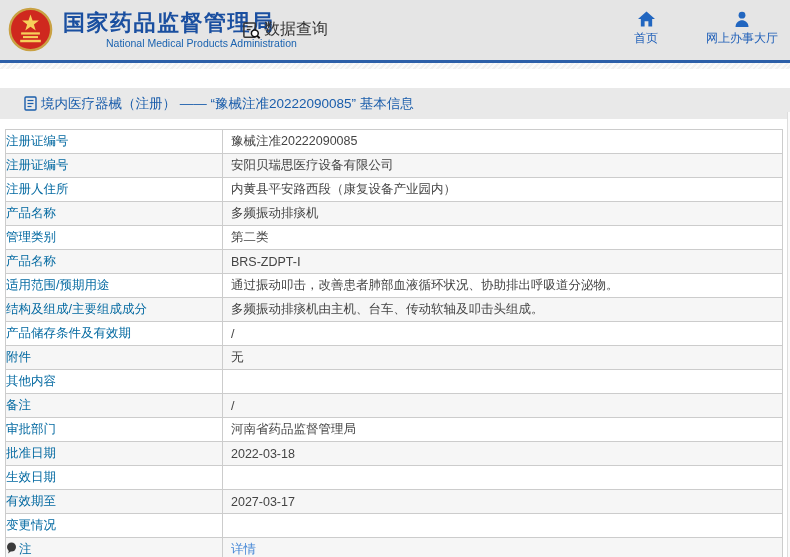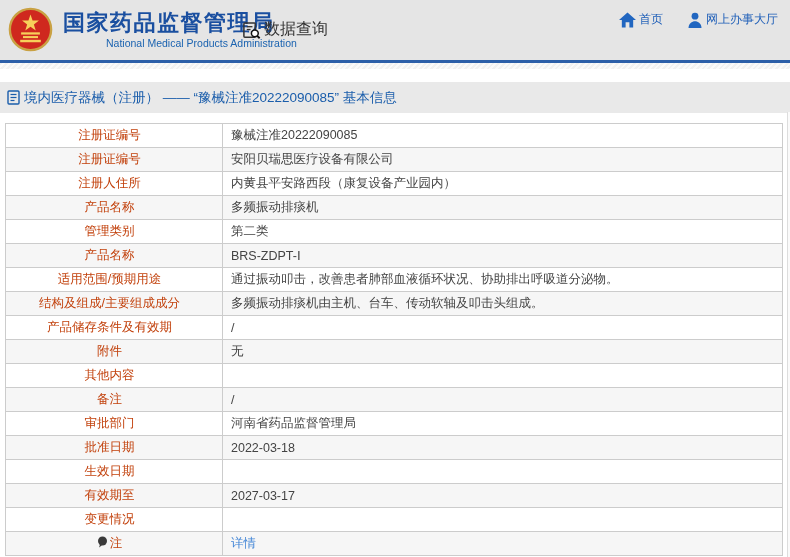--- a/index.html
+++ b/index.html
@@ -9,40 +9,40 @@
   
   .header { position:relative; height:60px; background:#e5e5e5; }
   .logo-group { position:absolute; left:8px; top:7px; display:flex; align-items:center; }
   .emblem { width:45px; height:45px; flex:0 0 auto; }
   .agency-titles { margin-left:10px; }
   .agency-cn { font-size:22px; font-weight:bold; color:#1a4fa0; letter-spacing:1.5px; line-height:26px; }
   .agency-en { font-size:10.5px; color:#1b63b0; margin-top:1px;padding-left:43px; }
   .data-query { position:absolute; left:242px; top:19px; display:flex; align-items:flex-end; gap:3px;
     font-size:16px; color:#333; font-weight:500; cursor:pointer; }
   .top-nav { position:absolute; right:12px; top:11px; display:flex; gap:24px; }
-  .nav-item { display:flex; flex-direction:row; align-items:center; gap:3px; cursor:pointer; }
+  .nav-item { display:flex; flex-direction:column; align-items:center; gap:3px; cursor:pointer;margin-left:24px; }
   .nav-item .nav-label { font-size:12px; color:#1f5fb8; white-space:nowrap; }
 
   
   .blue-line { height:3px; background:#2c5fa8; }
   .shadow-strip { height:6px;
     background:repeating-linear-gradient(135deg,#f1f1f1 0 2px,#fafafa 2px 4px); }
 
   
-  .breadcrumb { margin-top:13px; height:31px; background:#e9e9e9; display:flex; align-items:center;
-    padding-left:7px; font-size:13.5px; color:#1a5dab; font-weight:500; }
+  .breadcrumb { margin-top:19px; height:31px; background:#e9e9e9; display:flex; align-items:center;
+    padding-left:24px; font-size:13.5px; color:#1a5dab; font-weight:500; }
   .breadcrumb .doc-icon { margin-right:4px; display:inline-flex; }
 
   
   .table-wrap { margin:10px 5px 0 5px; }
   table.info-table { width:778px; border-collapse:collapse; table-layout:fixed; }
   .info-table td { border:1px solid #ccc; height:22px; font-size:12.5px; padding:3px 0; vertical-align:middle; }
   .info-table tr:nth-child(even) { background:#f6f6f6; }
   .info-table tr:nth-child(odd) { background:#ffffff; }
-  td.label-cell { width:217px; text-align:center; padding-right:9px; color:#c2410c; }
+  td.label-cell { width:217px; text-align:left; padding-right:9px; color:#0369a1; }
   td.value-cell { padding-left:8px; color:#444; }
   td.value-cell a { color:#4285d6; text-decoration:none; cursor:pointer; }
   .note-icon { display:inline-block; vertical-align:-1px; margin-right:2px; }
 
   .right-edge { position:absolute; top:112px; right:0; width:3px; height:445px;
     border-left:1px solid #ddd; background:#fafafa; }
 </style>
 </head>
 <body>
 

